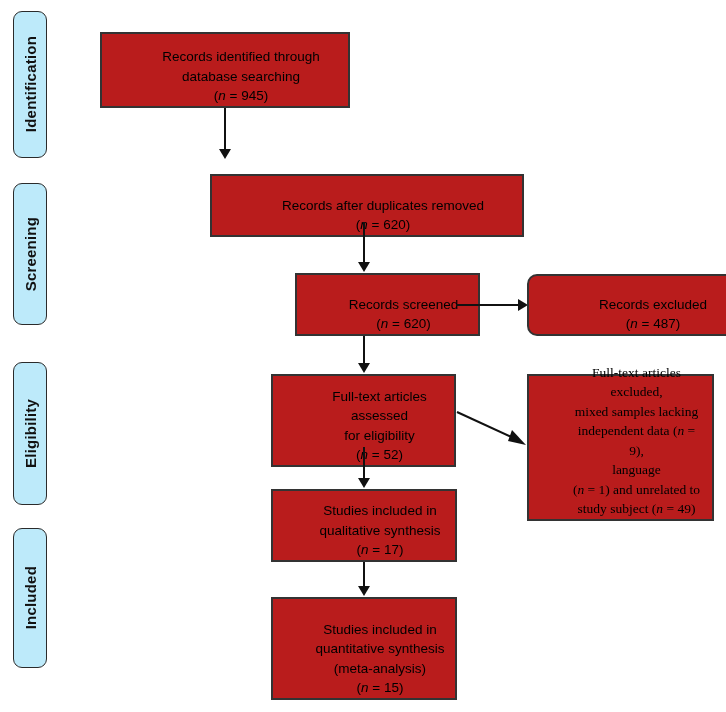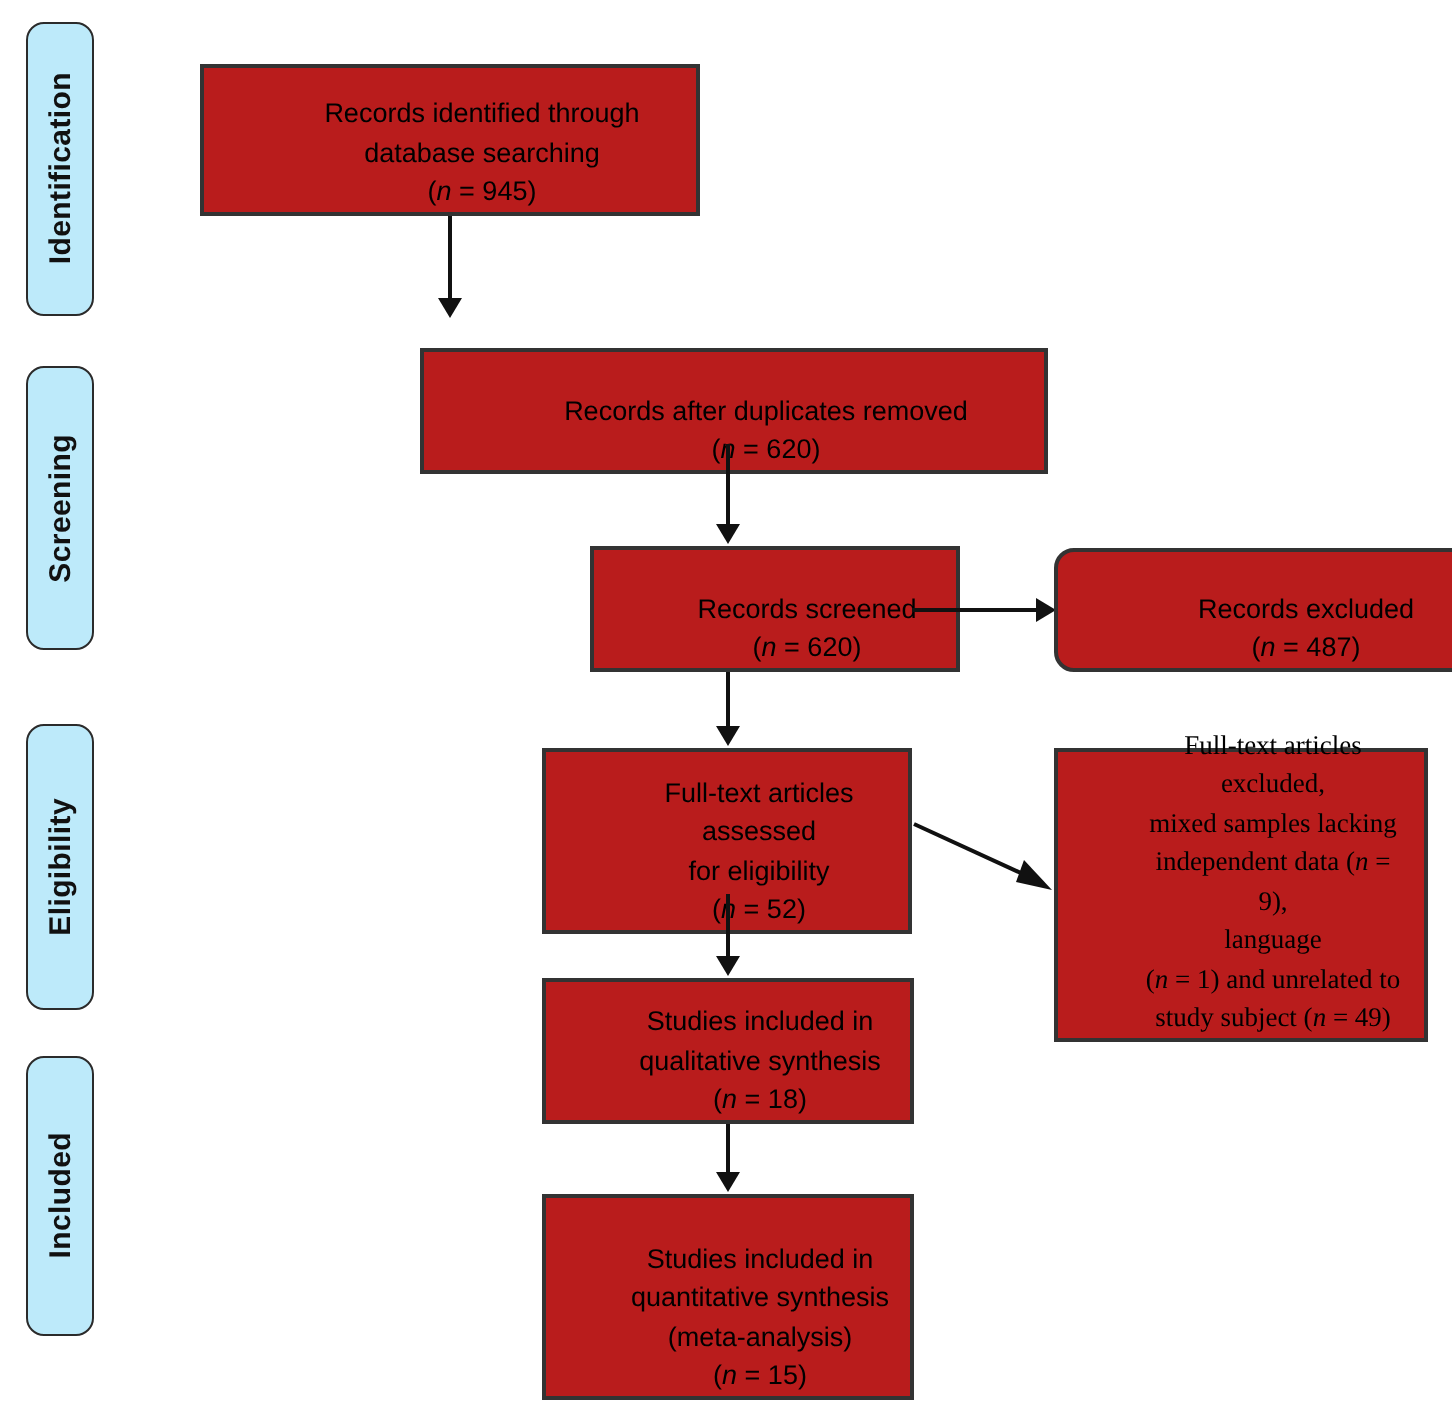--- a/index.html
+++ b/index.html
@@ -174,21 +174,21 @@
     </div>
   </div>
 
   <div class="vline" style="left:363px; top:447px; height:32px;"></div>
   <div class="arrow-down" style="left:358px; top:478px;"></div>
 
   <div class="box" style="left:271px; top:489px; width:186px; height:73px;">
     <div class="box-text">
       <span>Studies included in</span><br>
       <span>qualitative synthesis</span><br>
-      <span>(<i>n</i><span> = 18)</span></span>
+      <span>(<i>n</i><span> = 17)</span></span>
     </div>
   </div>
 
   <div class="vline" style="left:363px; top:562px; height:25px;"></div>
   <div class="arrow-down" style="left:358px; top:586px;"></div>
 
   <div class="box" style="left:271px; top:597px; width:186px; height:103px;">
     <div class="box-text">
       <span>Studies included in</span><br>
       <span>quantitative synthesis</span><br>

